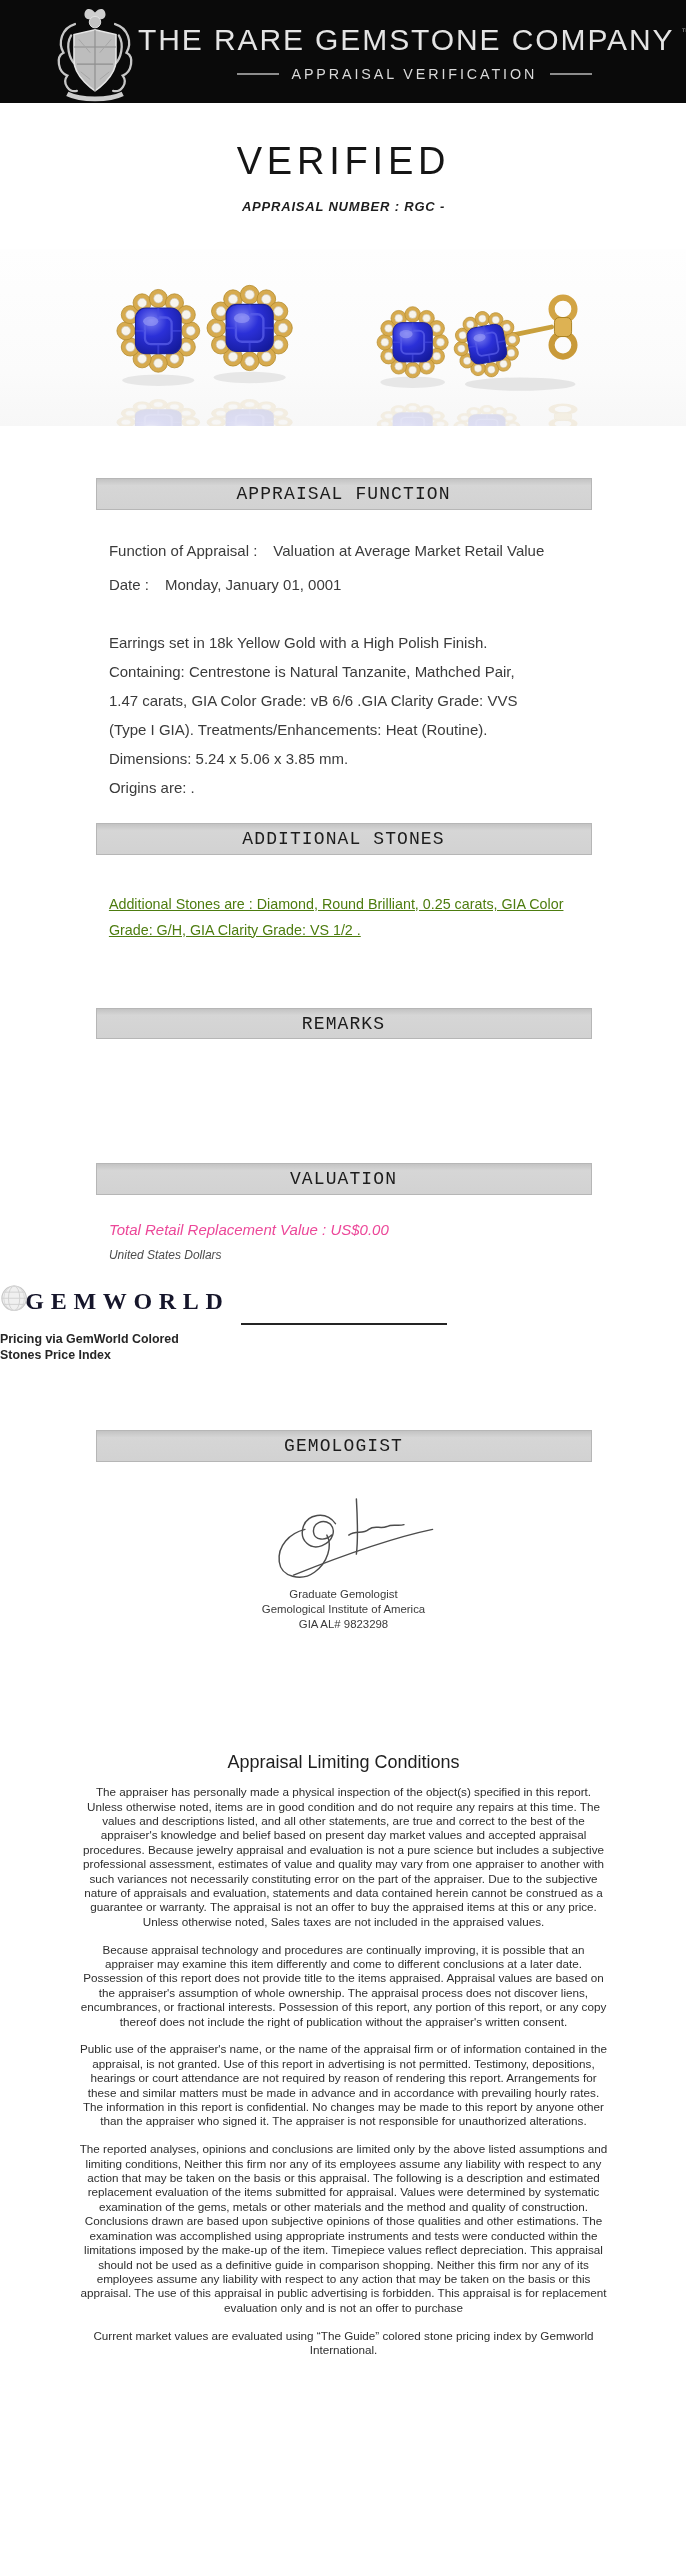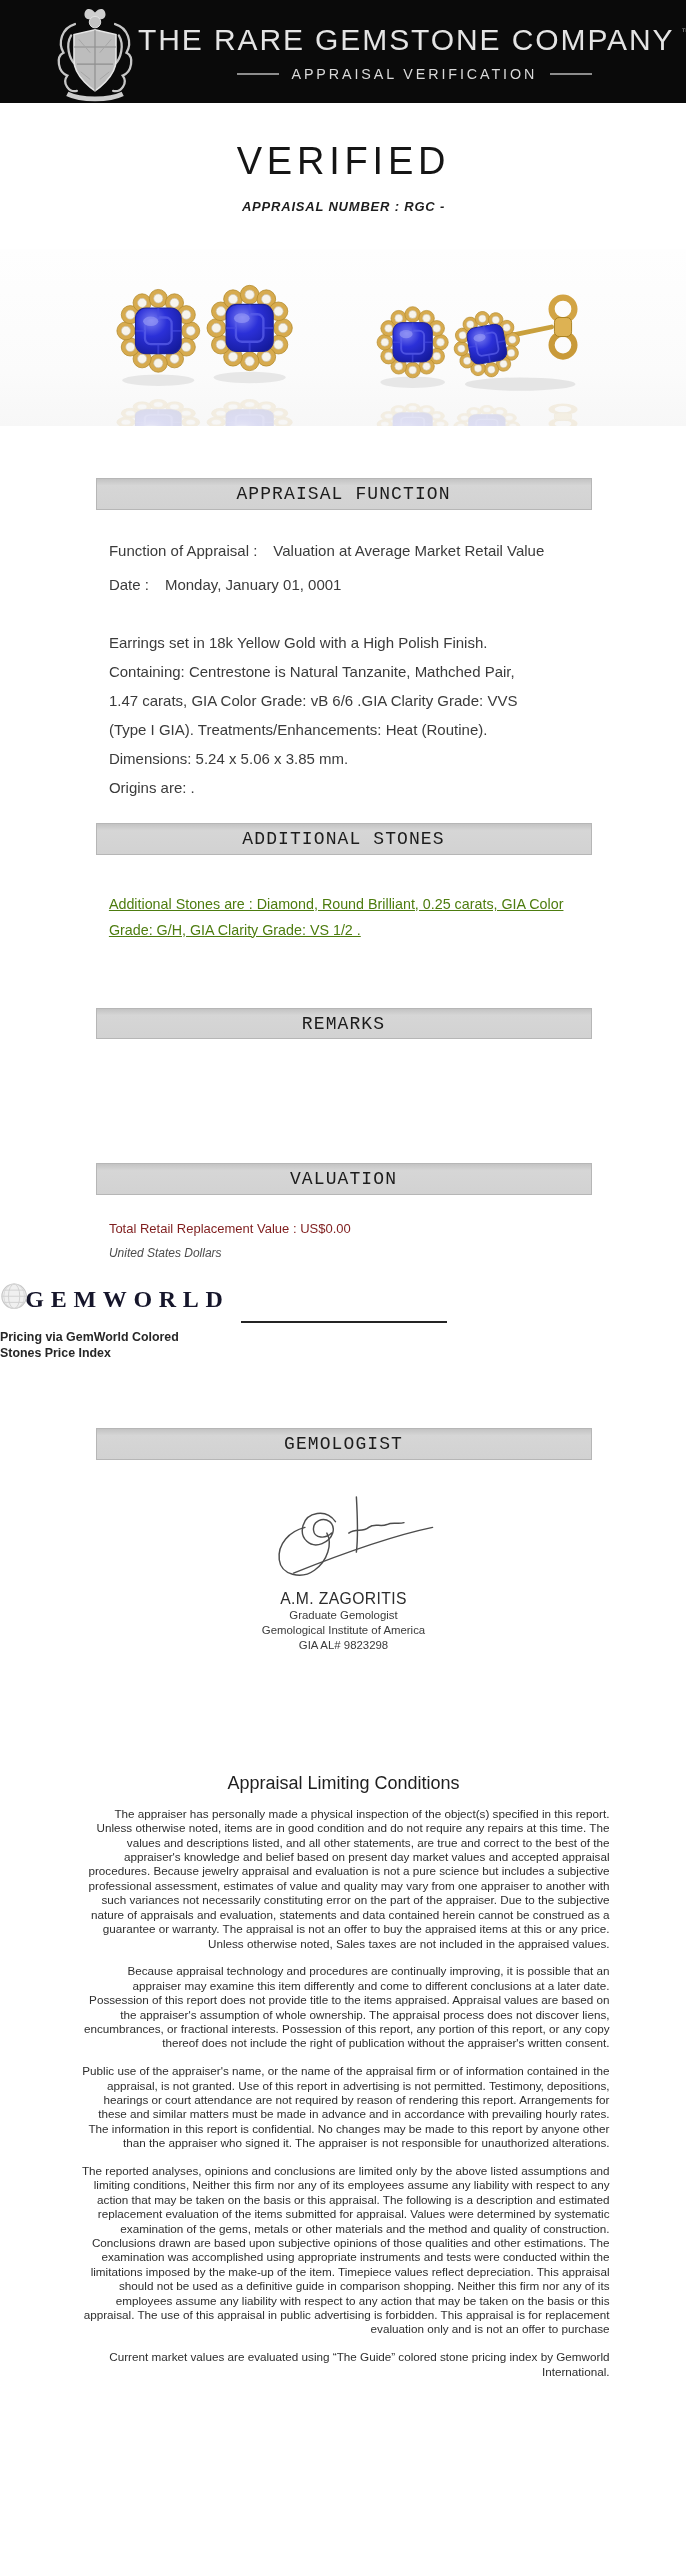--- a/index.html
+++ b/index.html
@@ -71,21 +71,21 @@
   .details-line { font-size: 15px; line-height: 29px; color: #3b3b3b; }
 
   .add-stones-text {
     padding: 36px 0 0 13.4px; width: 477px;
     font-size: 14.3px; line-height: 26px; color: #4d7c0f; text-decoration: underline;
   }
 
   .gap-remarks { height: 65px; }
   .gap-after-remarks { height: 124px; }
 
-  .valuation-total { padding: 26px 0 0 13.4px; font-size: 13px; color: #7f1d1d; }
+  .valuation-total { padding: 26px 0 0 13.4px; font-size: 15px; color: #ec4899; font-style: italic; }
   .valuation-note { padding: 10.5px 0 0 13.4px; font-size: 12px; font-style: italic; color: #4c4c4c; }
 
   
   .gemworld { margin-top: 24px; text-align: left; }
   .gemworld-row { display: inline-flex; align-items: center; }
   .globe { width: 32px; height: 30.5px; margin-right: -6.7px; position: relative; top: -2.9px; }
   .gemworld-text {
     font-family: "Liberation Serif", serif;
     font-size: 24px; font-weight: 700; letter-spacing: 6.7px; color: #16162b;
   }
@@ -94,21 +94,21 @@
 
   
   .gap-gemologist { height: 67px; }
   .signature-wrap { margin-top: 29px; text-align: center; }
   .signature-wrap svg { width: 200px; height: 92px; }
   .gemologist-name { margin-top: 5.7px; text-align: center; font-size: 15.7px; letter-spacing: 0.4px; color: #2c2c2c; }
   .gemologist-cred { text-align: center; font-size: 11.4px; line-height: 15px; color: #3a3a3a; }
 
   
   .limiting-title { margin-top: 120px; text-align: center; font-size: 18px; color: #1e1e1e; font-weight: 400; }
-  .limiting-paragraphs { width: 532px; margin: 12.4px auto 0; text-align: right; }
+  .limiting-paragraphs { width: 532px; margin: 12.4px auto 0; text-align: center; }
   .limiting-paragraphs p {
     font-size: 11.7px; line-height: 14.4px; color: #2e2e2e; margin-bottom: 13.4px;
   }
 </style>
 </head>
 <body>
 
 <svg width="0" height="0" style="position:absolute" aria-hidden="true">
   <defs>
     <radialGradient id="gemG" cx="35%" cy="28%" r="85%">
@@ -306,21 +306,20 @@
     <svg viewBox="0 0 210 96">
       <g fill="none" stroke="#4c4c4c" stroke-width="1.5" stroke-linecap="round">
         <path d="M118,8 C119,26 120,50 118,66"></path>
         <path d="M96,34 C86,20 66,24 62,38 C58,52 70,62 82,57 C94,52 97,40 90,34 C83,29 72,33 73,43 C74,52 86,52 92,46"></path>
         <path d="M64,40 C48,44 35,57 37,74 C39,90 60,95 74,85 C88,75 93,57 87,46"></path>
         <path d="M52,88 C92,72 150,50 198,40"></path>
         <path d="M110,46 C118,40 124,46 131,40 C137,35 143,40 150,37 C156,34 162,37 168,35"></path>
       </g>
     </svg>
   </div>
-  <div class="gemologist-name">A.M. ZAGORITIS</div>
   <div class="gemologist-cred">Graduate Gemologist</div>
   <div class="gemologist-cred">Gemological Institute of America</div>
   <div class="gemologist-cred">GIA AL# 9823298</div>
 
   <div class="limiting-title">Appraisal Limiting Conditions</div>
   <div class="limiting-paragraphs">
     <p>The appraiser has personally made a physical inspection of the object(s) specified in this report. Unless otherwise noted, items are in good condition and do not require any repairs at this time. The values and descriptions listed, and all other statements, are true and correct to the best of the appraiser's knowledge and belief based on present day market values and accepted appraisal procedures. Because jewelry appraisal and evaluation is not a pure science but includes a subjective professional assessment, estimates of value and quality may vary from one appraiser to another with such variances not necessarily constituting error on the part of the appraiser. Due to the subjective nature of appraisals and evaluation, statements and data contained herein cannot be construed as a guarantee or warranty. The appraisal is not an offer to buy the appraised items at this or any price. Unless otherwise noted, Sales taxes are not included in the appraised values.</p>
     <p>Because appraisal technology and procedures are continually improving, it is possible that an appraiser may examine this item differently and come to different conclusions at a later date. Possession of this report does not provide title to the items appraised. Appraisal values are based on the appraiser's assumption of whole ownership. The appraisal process does not discover liens, encumbrances, or fractional interests. Possession of this report, any portion of this report, or any copy thereof does not include the right of publication without the appraiser's written consent.</p>
     <p>Public use of the appraiser's name, or the name of the appraisal firm or of information contained in the appraisal, is not granted. Use of this report in advertising is not permitted. Testimony, depositions, hearings or court attendance are not required by reason of rendering this report. Arrangements for these and similar matters must be made in advance and in accordance with prevailing hourly rates. The information in this report is confidential. No changes may be made to this report by anyone other than the appraiser who signed it. The appraiser is not responsible for unauthorized alterations.</p>
     <p>The reported analyses, opinions and conclusions are limited only by the above listed assumptions and limiting conditions, Neither this firm nor any of its employees assume any liability with respect to any action that may be taken on the basis or this appraisal. The following is a description and estimated replacement evaluation of the items submitted for appraisal. Values were determined by systematic examination of the gems, metals or other materials and the method and quality of construction. Conclusions drawn are based upon subjective opinions of those qualities and other estimations. The examination was accomplished using appropriate instruments and tests were conducted within the limitations imposed by the make-up of the item. Timepiece values reflect depreciation. This appraisal should not be used as a definitive guide in comparison shopping. Neither this firm nor any of its employees assume any liability with respect to any action that may be taken on the basis or this appraisal. The use of this appraisal in public advertising is forbidden. This appraisal is for replacement evaluation only and is not an offer to purchase</p>

